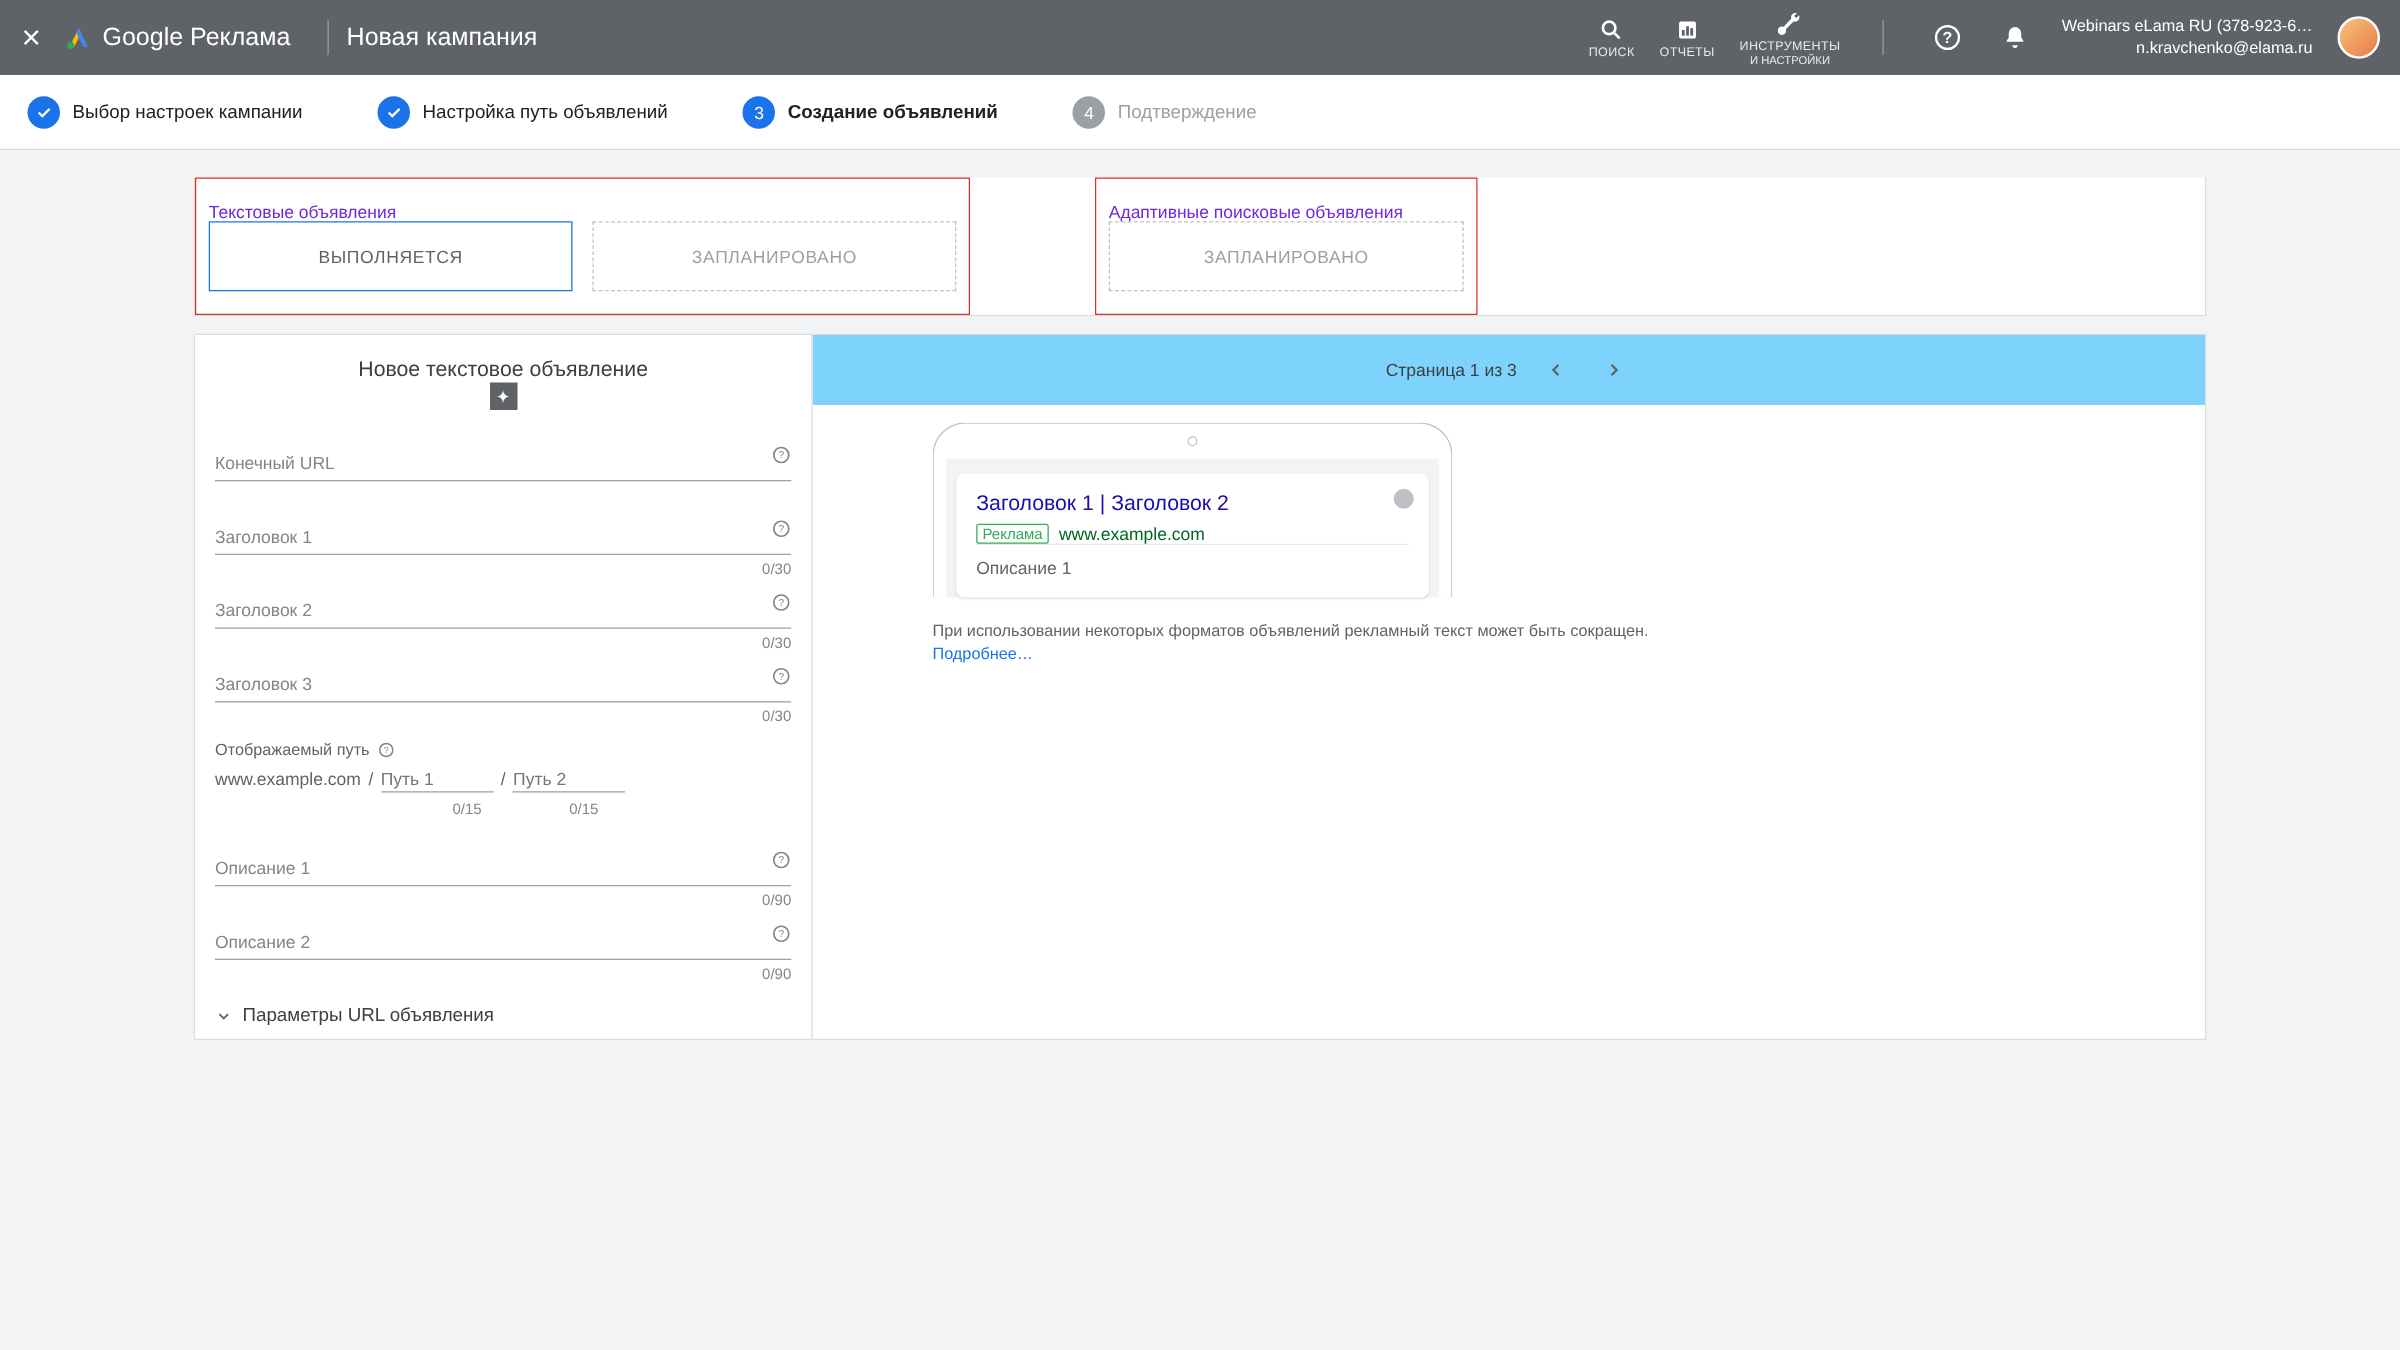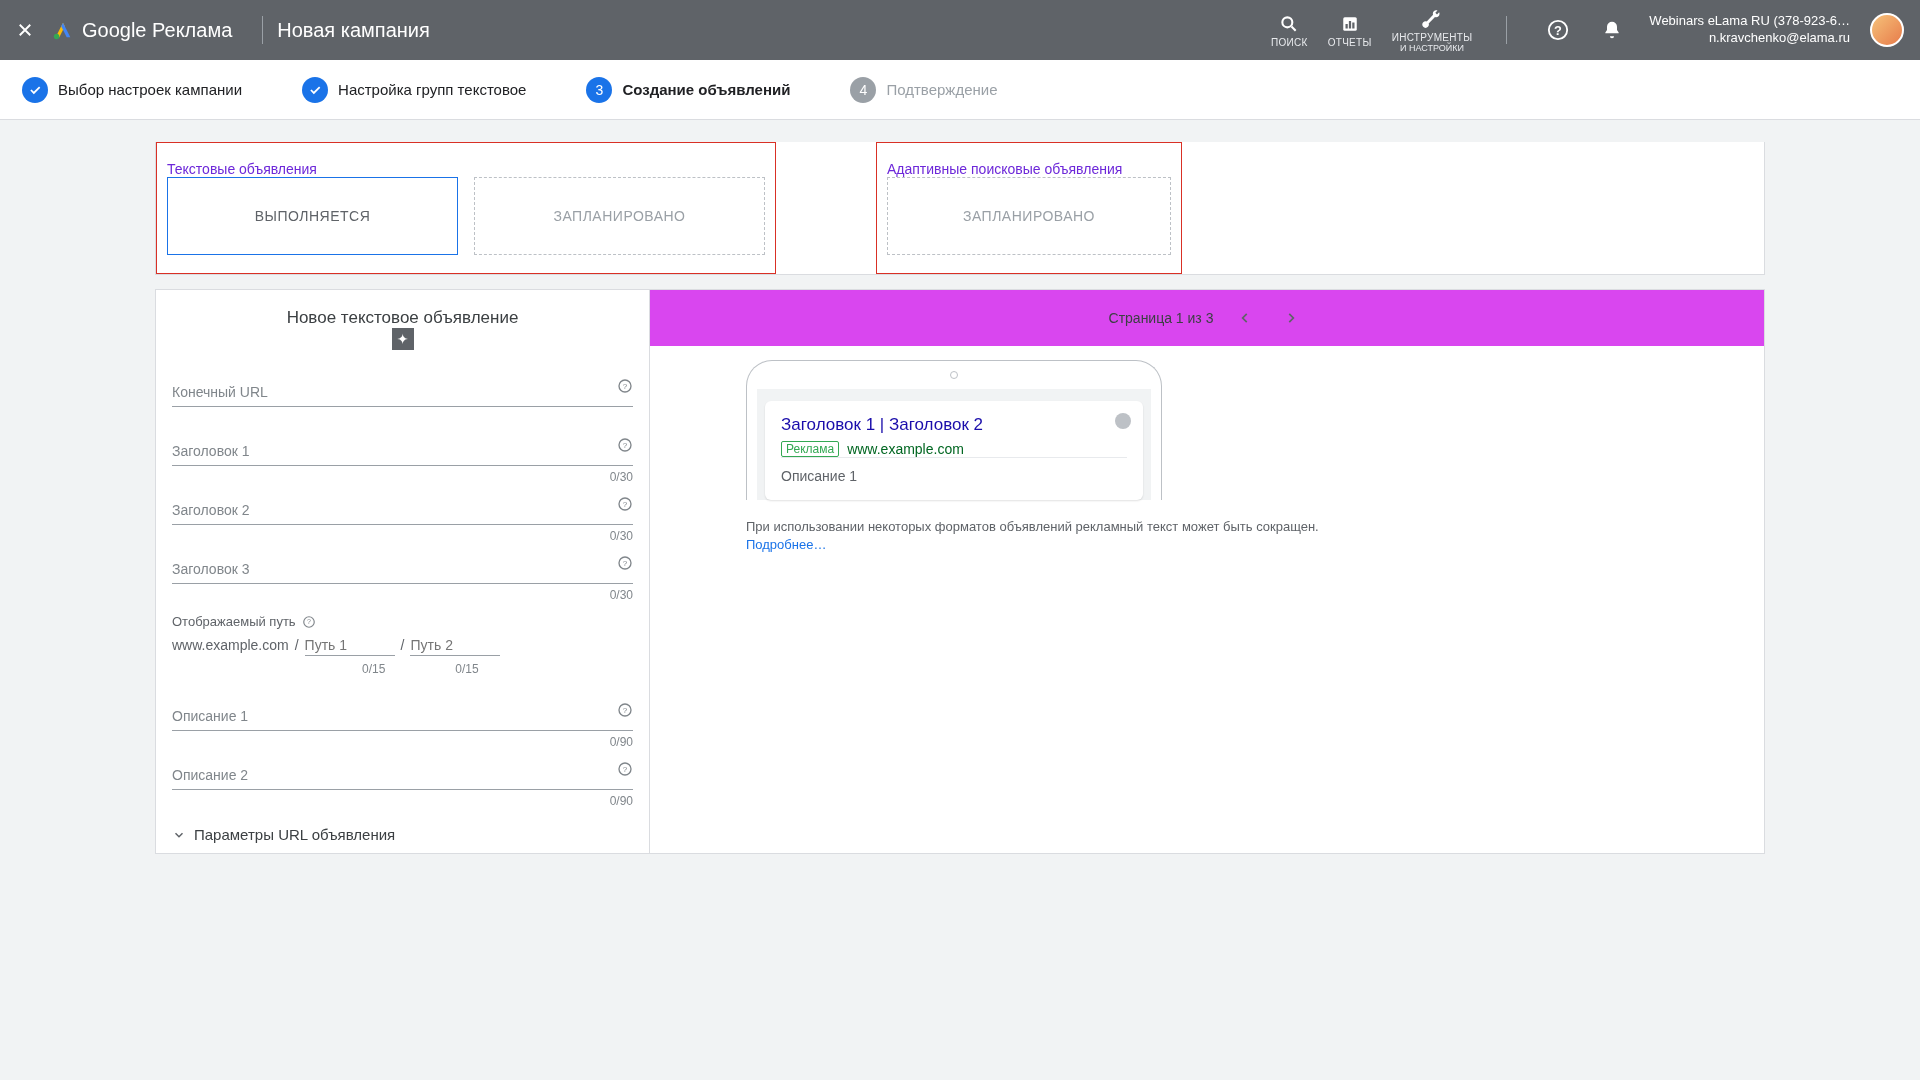--- a/index.html
+++ b/index.html
@@ -35,21 +35,21 @@
 .step-label.active { font-weight: 700; }
 
 
 .content { padding: 22px 155px 0 155px; }
 .top-card { background: #fff; border: 1px solid #dadce0; border-top: none; display: flex; gap: 100px; padding: 0; }
 .box-group { border: 1.5px solid #d93025; margin: 0; padding: 18px 10px 18px 10px; position: relative; }
 .box-group.left { flex: 0 0 620px; margin-left: 0; }
 .box-group.right { flex: 0 0 306px; }
 .box-group-title { font-size: 14px; color: #6d28d9; padding-left: 0; }
 .chips { display: flex; gap: 16px; }
-.chip { height: 78px; flex: 1; display: flex; align-items: center; justify-content: center; font-size: 14px; font-weight: 500; letter-spacing: .5px; color: #9aa0a6; border: 1.5px dashed #bdc1c6; cursor: pointer; }
+.chip { height: 56px; flex: 1; display: flex; align-items: center; justify-content: center; font-size: 14px; font-weight: 500; letter-spacing: .5px; color: #9aa0a6; border: 1.5px dashed #bdc1c6; cursor: pointer; }
 .chip.active { border: 1.5px solid #1a73e8; color: #5f6368; }
 
 
 .editor-row { display: flex; margin-top: 14px; gap: 0; }
 .editor { background: #fff; flex: 0 0 495px; border: 1px solid #dadce0; padding: 18px 16px 10px 16px; position: relative; }
 .form-title-row { display: flex; align-items: center; justify-content: space-between; margin-bottom: 28px; flex-direction: column; }
 .form-title { font-size: 17px; color: #3c4043; }
 .star-badge { width: 22px; height: 22px; background: #5f6368; display: flex; align-items: center; justify-content: center; color: #fff; font-size: 14px; }
 .field { position: relative; margin-bottom: 30px; }
 .field-input { width: 100%; border: none; border-bottom: 1px solid #9aa0a6; padding: 6px 0; font-size: 14px; color: #3c4043; outline: none; background: transparent; }
@@ -60,21 +60,21 @@
 .dp-label { font-size: 13px; color: #5f6368; display: flex; align-items: center; gap: 6px; margin-bottom: 6px; }
 .dp-inputs { display: flex; align-items: baseline; gap: 6px; font-size: 14px; color: #5f6368; }
 .dp-base { }
 .dp-slash { }
 .dp-in { border: none; border-bottom: 1px solid #9aa0a6; width: 90px; font-size: 14px; outline: none; padding: 2px 0; }
 .dp-counters { display: flex; gap: 70px; margin-left: 190px; margin-top: 6px; font-size: 12px; color: #80868b; }
 .url-params { display: flex; align-items: center; gap: 8px; font-size: 15px; color: #3c4043; cursor: pointer; margin-top: 4px; }
 
 
 .preview { flex: 1; background: #fff; border: 1px solid #dadce0; border-left: none; }
-.preview-top { background: #d946ef; height: 56px; display: flex; align-items: center; justify-content: center; gap: 18px; }
+.preview-top { background: #7dd3fc; height: 56px; display: flex; align-items: center; justify-content: center; gap: 18px; }
 .pager-text { font-size: 14px; color: #3c4043; }
 .nav-btn { width: 28px; height: 28px; display: flex; align-items: center; justify-content: center; color: #5f6368; cursor: pointer; }
 .preview-body { padding: 14px 96px 12px 96px; }
 .preview-caption { font-size: 13px; color: #5f6368; margin-bottom: 14px; }
 .phone { border: 1px solid #bdc1c6; border-bottom: none; border-radius: 26px 26px 0 0; padding: 10px 10px 0 10px; width: 416px; }
 .phone-cam { width: 8px; height: 8px; border: 1px solid #bdc1c6; border-radius: 50%; margin: 0 auto 10px auto; }
 .phone-screen { background: #f1f3f4; padding: 12px 8px 0 8px; }
 .ad-card { background: #fff; border-radius: 6px; padding: 14px 16px 16px 16px; position: relative; box-shadow: 0 1px 2px rgba(0,0,0,.12); }
 .ad-head { color: #1a0dab; font-size: 17px; margin-bottom: 6px; }
 .ad-meta { display: flex; align-items: flex-end; gap: 8px; }
@@ -165,21 +165,21 @@
         </svg>
       </div>
     <div class="step-label">Выбор настроек кампании</div>
   </div>
   <div class="step">
     <div class="step-badge done">
         <svg width="14" height="14" viewBox="0 0 24 24" fill="none" stroke="#fff" stroke-width="3">
           <path d="M5 12l5 5L20 7"></path>
         </svg>
       </div>
-    <div class="step-label">Настройка групп текстовое</div>
+    <div class="step-label">Настройка путь объявлений</div>
   </div>
   <div class="step">
     <div class="step-badge num-active">3</div>
     <div class="step-label active">Создание объявлений</div>
   </div>
   <div class="step">
     <div class="step-badge num-pending">4</div>
     <div class="step-label pending">Подтверждение</div>
   </div>
 </div>

